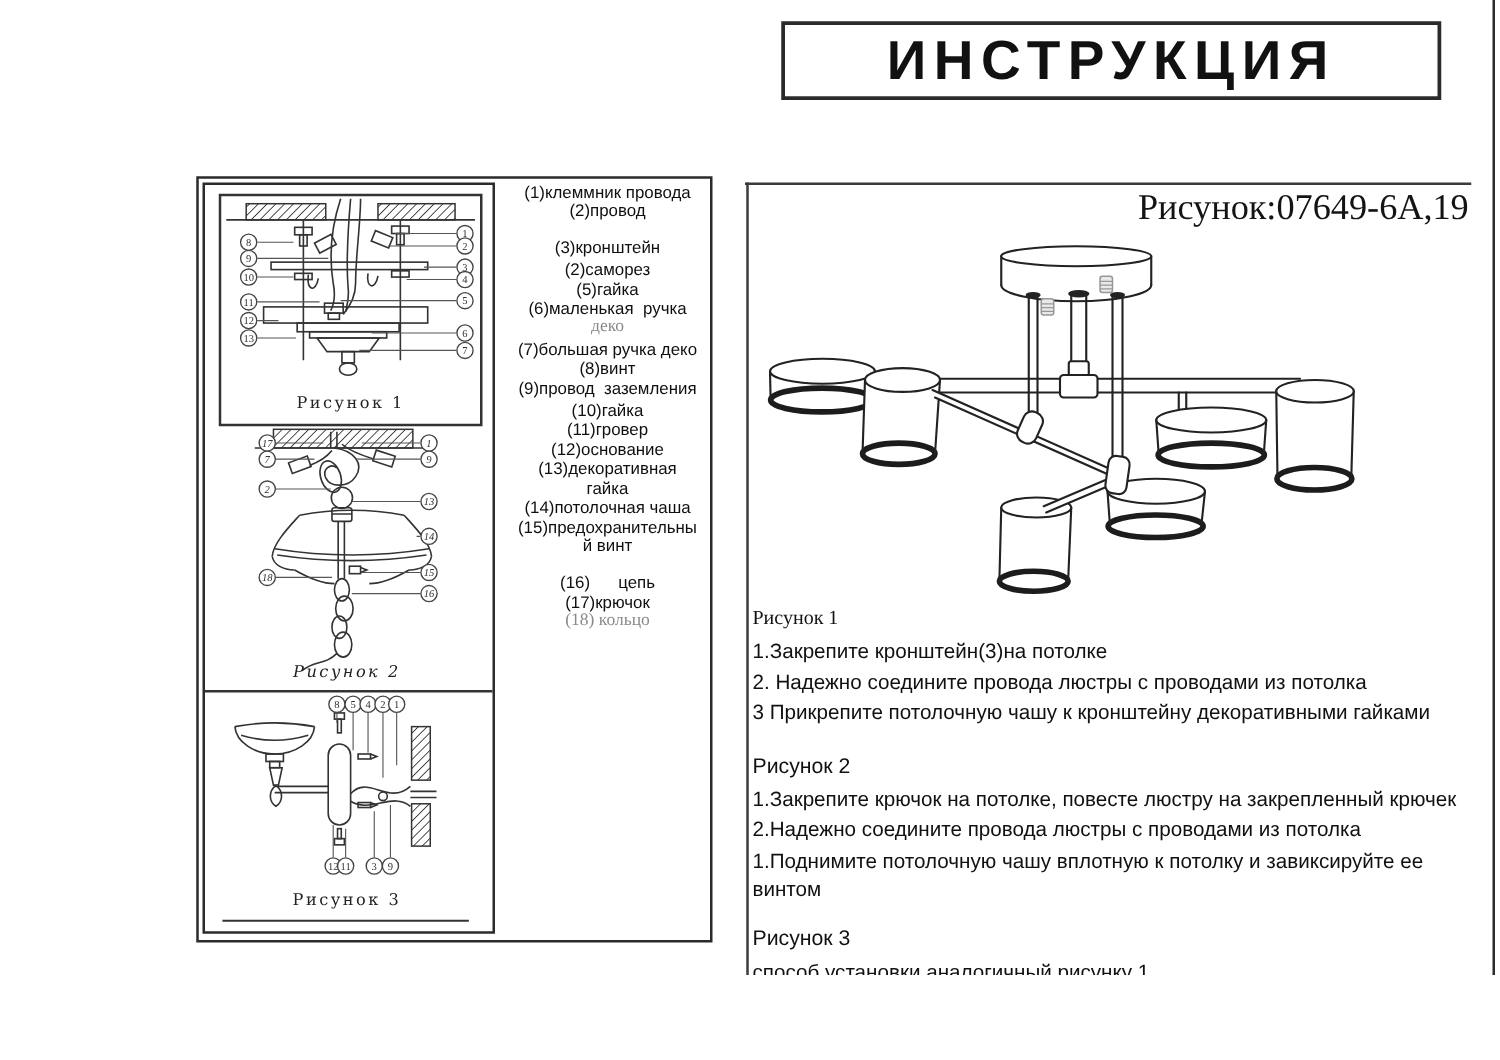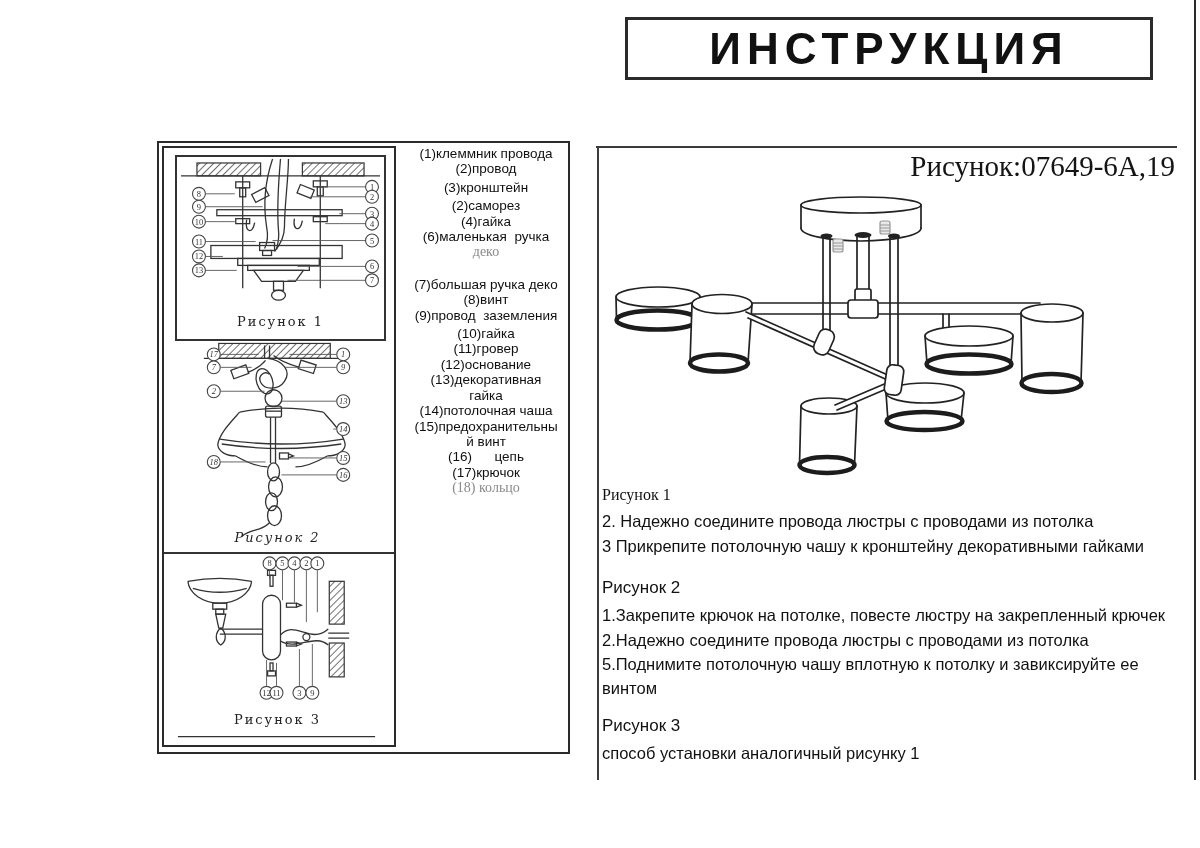--- a/index.html
+++ b/index.html
@@ -270,37 +270,37 @@
           </g>
           <text class="fig-label" x="114" y="170">Рисунок 3</text>
           <path d="M14,183 H212" stroke="#333" stroke-width="1.5"></path>
         </svg>
       </div>
     </div>
 
     <div class="abs parts" style="left:245px;top:3px;width:164px;">
       <div class="pl-line">(1)клеммник провода</div>
       <div class="pl-line">(2)провод</div>
-      <div class="pl-line" style="margin-top:3px">(3)кронштейн</div>
+      <div class="pl-line" style="margin-top:13px">(3)кронштейн</div>
       <div class="pl-line" style="margin-top:3px">(2)саморез</div>
-      <div class="pl-line">(4)гайка</div>
+      <div class="pl-line">(5)гайка</div>
       <div class="pl-line">(6)маленькая  ручка</div>
       <div class="pl-line muted">деко</div>
-      <div class="pl-line" style="margin-top:17px">(7)большая ручка деко</div>
+      <div class="pl-line" style="margin-top:2px">(7)большая ручка деко</div>
       <div class="pl-line">(8)винт</div>
       <div class="pl-line">(9)провод  заземления</div>
       <div class="pl-line" style="margin-top:3px">(10)гайка</div>
       <div class="pl-line">(11)гровер</div>
       <div class="pl-line">(12)основание</div>
       <div class="pl-line">(13)декоративная</div>
       <div class="pl-line">гайка</div>
       <div class="pl-line">(14)потолочная чаша</div>
       <div class="pl-line">(15)предохранительны</div>
       <div class="pl-line">й винт</div>
-      <div class="pl-line" style="margin-top:0">(16)      цепь</div>
+      <div class="pl-line" style="margin-top:14px">(16)      цепь</div>
       <div class="pl-line">(17)крючок</div>
       <div class="pl-line muted">(18) кольцо</div>
     </div>
   </div>
 
   <div class="abs" style="left:600px;top:178px;width:500px;height:312px">
     <svg width="500" height="312" viewBox="0 0 500 312">
 
       <g>
         <path class="fillw" d="M201,27 V50 A60,13 0 0 0 321,50 V27 Z"></path>
@@ -388,25 +388,26 @@
       <g>
         <path class="fillw" d="M289,204 L235,227 L237,232 L291,209 Z"></path>
         <path class="ch" d="M289,204 L235,227 M291,209 L237,232"></path>
       </g>
       <rect class="chf" x="-8.5" y="-15" width="17" height="30" rx="6" transform="translate(294,202) rotate(8)"></rect>
     </svg>
   </div>
 
   <div class="abs instructions">
     <h4 class="ins-h-serif">Рисунок 1</h4>
+    <p class="ins-p">1.Закрепите кронштейн(3)на потолке</p>
     <p class="ins-p">2. Надежно соедините провода люстры с проводами из потолка</p>
     <p class="ins-p">3 Прикрепите потолочную чашу к кронштейну декоративными гайками</p>
 
     <h4 class="ins-h">Рисунок 2</h4>
     <p class="ins-p">1.Закрепите крючок на потолке, повесте люстру на закрепленный крючек</p>
     <p class="ins-p">2.Надежно соедините провода люстры с проводами из потолка</p>
-    <p class="ins-p">5.Поднимите потолочную чашу вплотную к потолку и завиксируйте ее винтом</p>
+    <p class="ins-p">1.Поднимите потолочную чашу вплотную к потолку и завиксируйте ее винтом</p>
 
     <h4 class="ins-h h3">Рисунок 3</h4>
     <p class="ins-p">способ установки аналогичный рисунку 1</p>
   </div>
 
 </div>
 
 </body></html>

